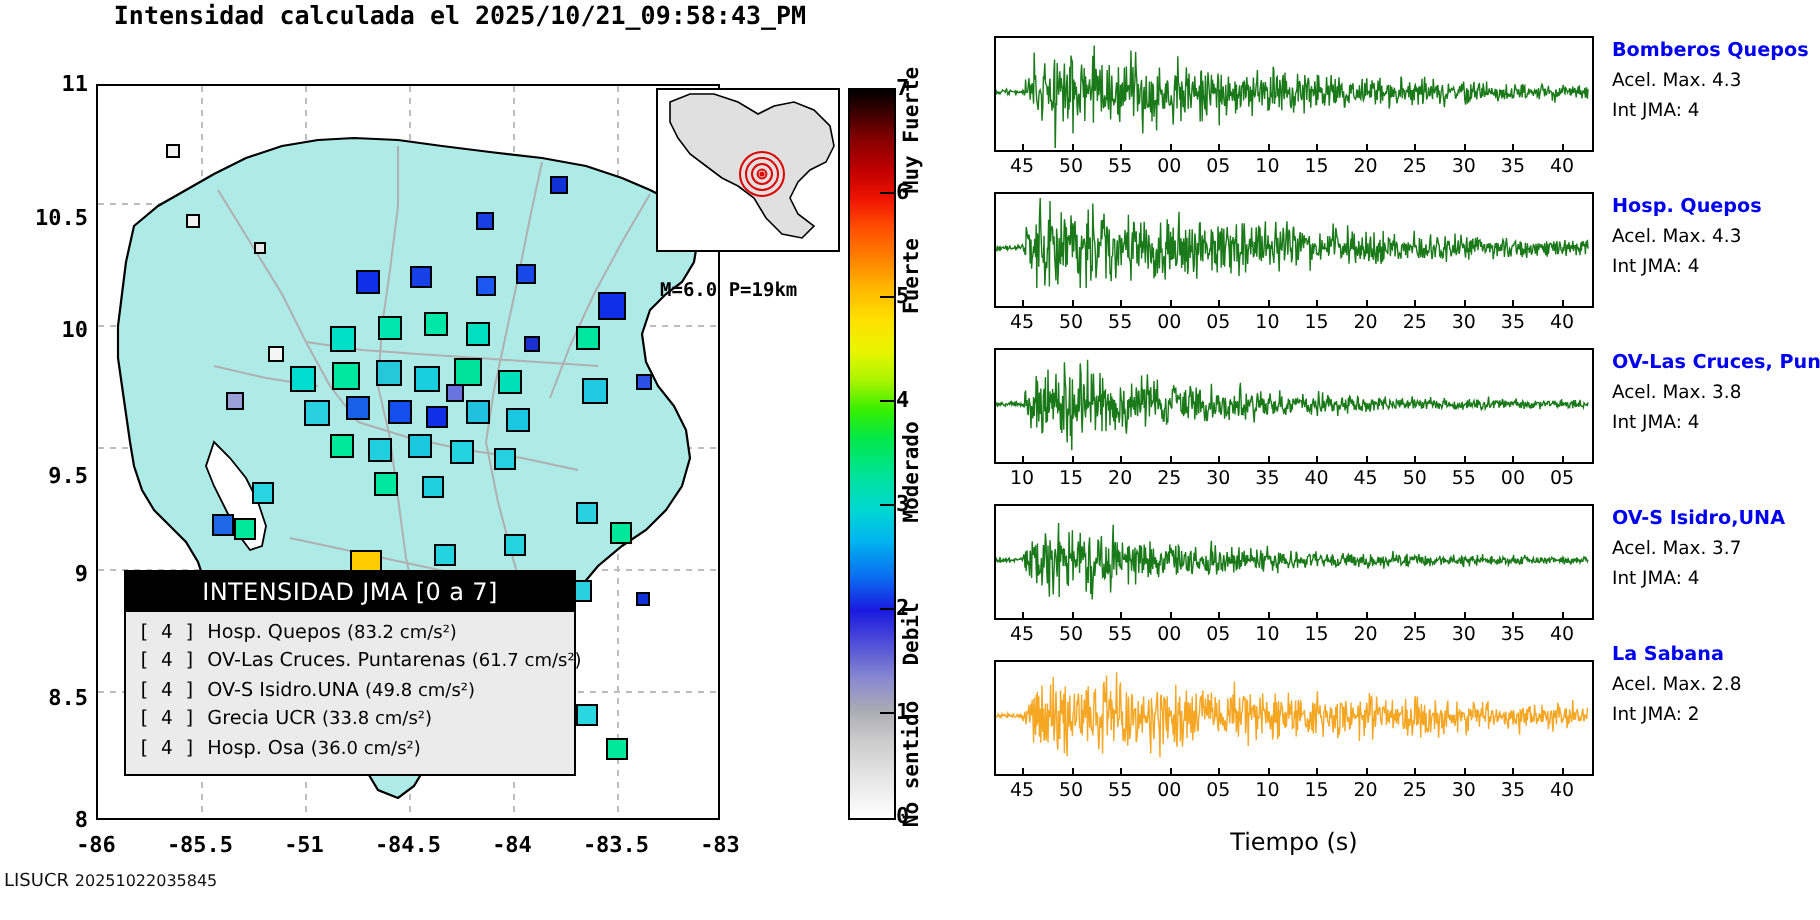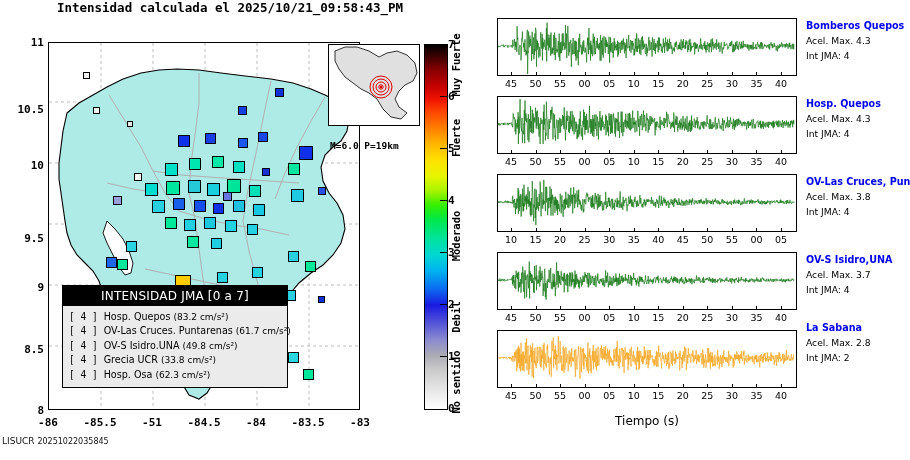--- a/index.html
+++ b/index.html
@@ -228,21 +228,21 @@
 </div>
 <div class="abs" id="inset-caption">M=6.0 P=19km</div>
 
 <div class="abs" id="legend-box">
   <div id="legend-header">INTENSIDAD JMA [0 a 7]</div>
   <div id="legend-list">
       <div class="legend-row"><span class="br">[ 4 ] </span><span>Hosp. Quepos </span><span style="font-size: 9px;">(83.2 cm/s²)</span></div>
       <div class="legend-row"><span class="br">[ 4 ] </span><span>OV-Las Cruces. Puntarenas </span><span style="font-size: 9px;">(61.7 cm/s²)</span></div>
       <div class="legend-row"><span class="br">[ 4 ] </span><span>OV-S Isidro.UNA </span><span style="font-size: 9px;">(49.8 cm/s²)</span></div>
       <div class="legend-row"><span class="br">[ 4 ] </span><span>Grecia UCR </span><span style="font-size: 9px;">(33.8 cm/s²)</span></div>
-      <div class="legend-row"><span class="br">[ 4 ] </span><span>Hosp. Osa </span><span style="font-size: 9px;">(62.3 cm/s²)</span></div>
+      <div class="legend-row"><span class="br">[ 4 ] </span><span>Hosp. Osa </span><span style="font-size: 9px;">(36.0 cm/s²)</span></div>
     </div>
 </div>
 
 <div class="abs" id="cbar"></div>
 <div id="cbar-ticks">
     <div class="cb-tick" style="top: 408px;">0</div>
     <div class="cb-tick" style="top: 356px;">1</div>
     <div class="cb-dash" style="top: 356px;"></div>
     <div class="cb-tick" style="top: 304px;">2</div>
     <div class="cb-dash" style="top: 304px;"></div>

